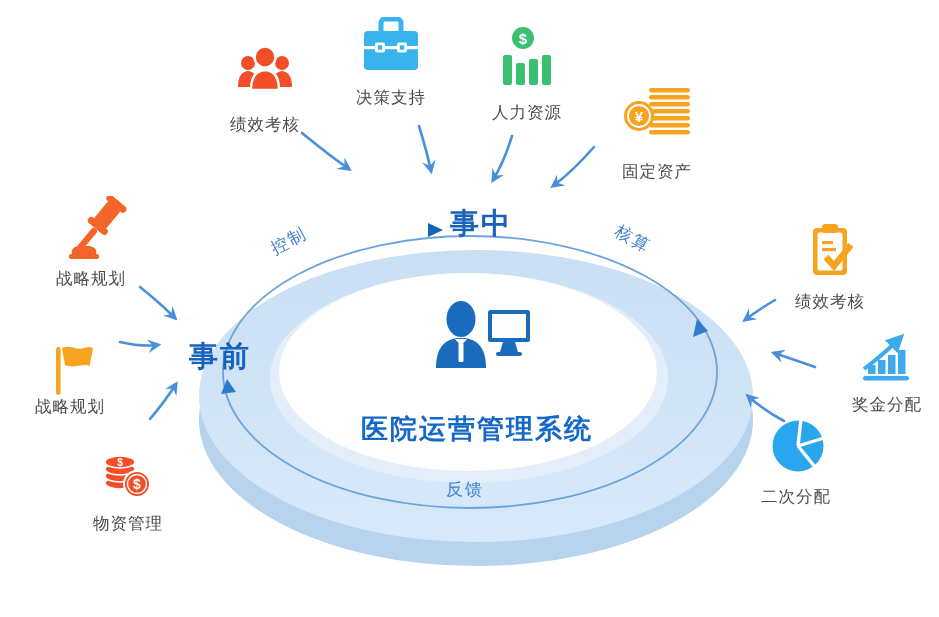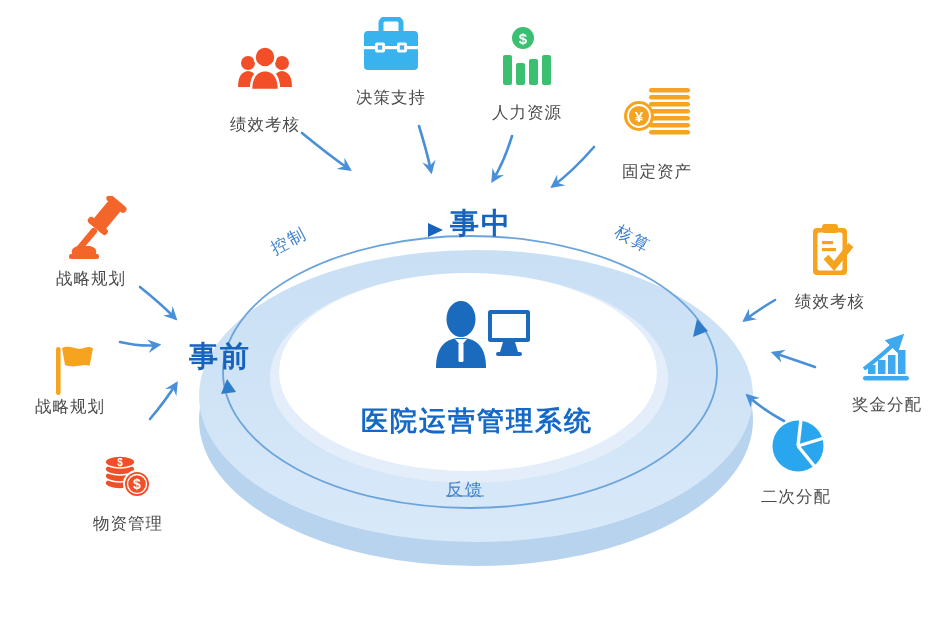--- a/index.html
+++ b/index.html
@@ -14,24 +14,24 @@
   }
   .phase{
     position:absolute;transform:translate(-50%,-50%);
     font-size:29px;font-weight:bold;color:#1763bb;white-space:nowrap;letter-spacing:2px;
   }
   .flowlbl{
     position:absolute;font-size:17px;color:#3f80ca;white-space:nowrap;letter-spacing:2px;
   }
   .rotL{transform:translate(-50%,-50%) rotate(-28deg);}
   .rotR{transform:translate(-50%,-50%) rotate(29deg);}
-  .rot0{transform:translate(-50%,-50%);text-decoration:underline;}
+  .rot0{transform:translate(-50%,-50%);}
   .title{
     position:absolute;transform:translate(-50%,-50%);
-    font-size:27px;font-weight:bold;color:#1468c8;white-space:nowrap;letter-spacing:2px;
+    font-size:27px;font-weight:bold;color:#1468c8;white-space:nowrap;letter-spacing:2px;margin-top:8px;
   }
   .ic{position:absolute;transform:translate(-50%,-50%);}
 </style>
 </head>
 <body>
 
 <div id="stage">
 
   <svg id="bg" width="939" height="617" viewBox="0 0 939 617">
     <defs>

